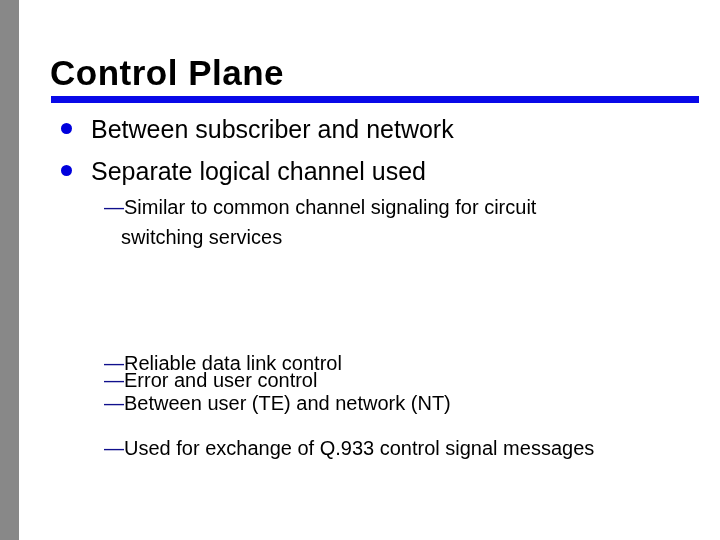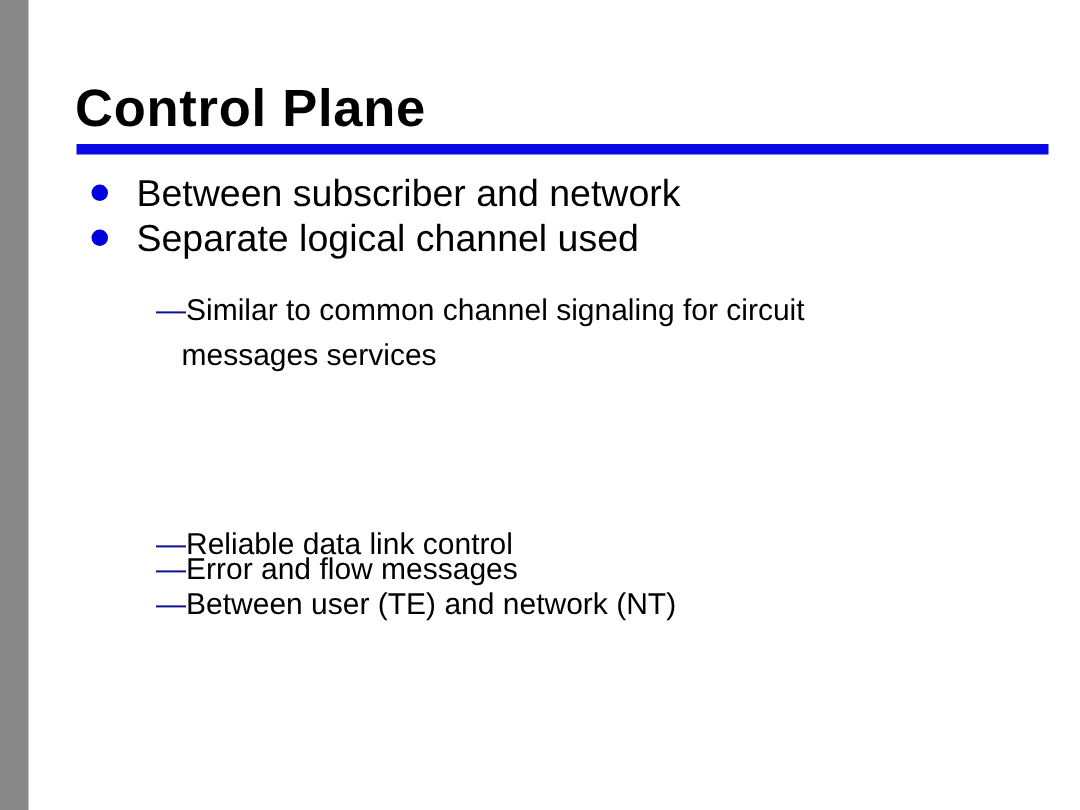--- a/index.html
+++ b/index.html
@@ -62,38 +62,41 @@
 <div class="slide">
 
   <div class="title">Control Plane</div>
   <div class="title-rule"></div>
 
   <div class="row l1" style="top:114px">
     <span class="dot"></span>
     <span>Between subscriber and network</span>
   </div>
 
-  <div class="row l1" style="top:144px">
+  <div class="row l1" style="top:156px">
     <span class="dot"></span>
     <span>Separate logical channel used</span>
   </div>
 
   <div class="row l2" style="top:192px">
     <div><span class="dash">—</span><span>Similar to common channel signaling for circuit</span></div>
-    <div class="cont">messages services</div>
+    <div class="cont">switching services</div>
   </div>
 
 
 
   <div class="row l2" style="top:348px">
     <div><span class="dash">—</span><span>Reliable data link control</span></div>
   </div>
 
   <div class="row l2" style="top:365px">
-    <div><span class="dash">—</span><span>Error and flow messages</span></div>
+    <div><span class="dash">—</span><span>Error and user control</span></div>
   </div>
 
   <div class="row l2" style="top:388px">
     <div><span class="dash">—</span><span>Between user (TE) and network (NT)</span></div>
   </div>
 
+  <div class="row l2" style="top:433px">
+    <div><span class="dash">—</span><span>Used for exchange of Q.933 control signal messages</span></div>
+  </div>
 
 </div>
 
 </body></html>

